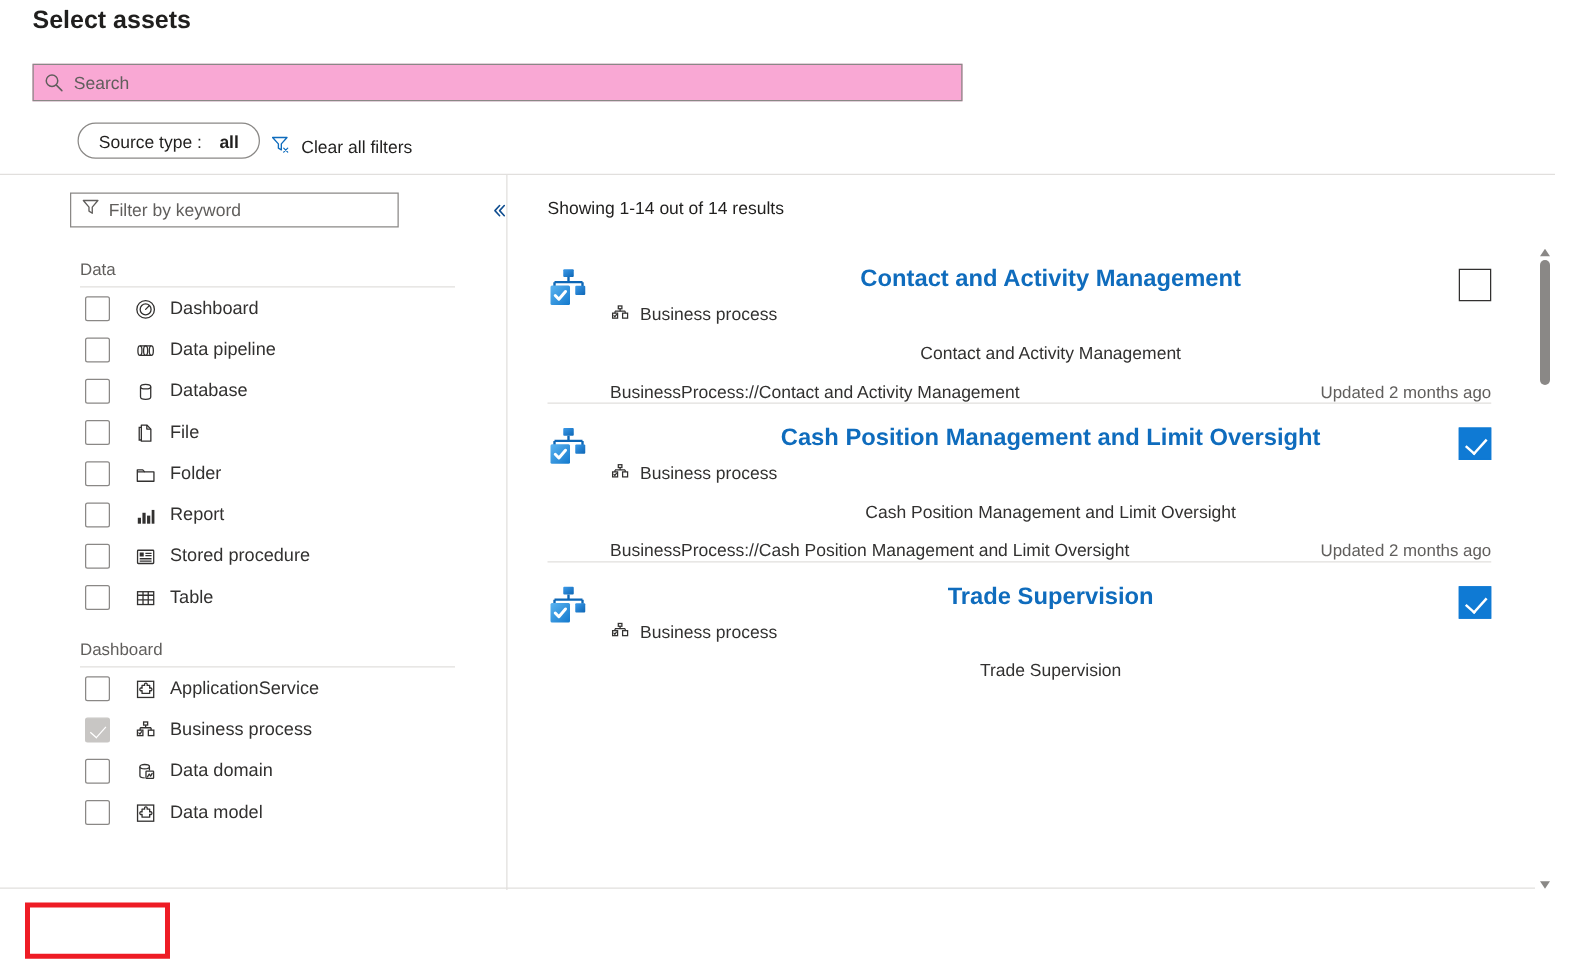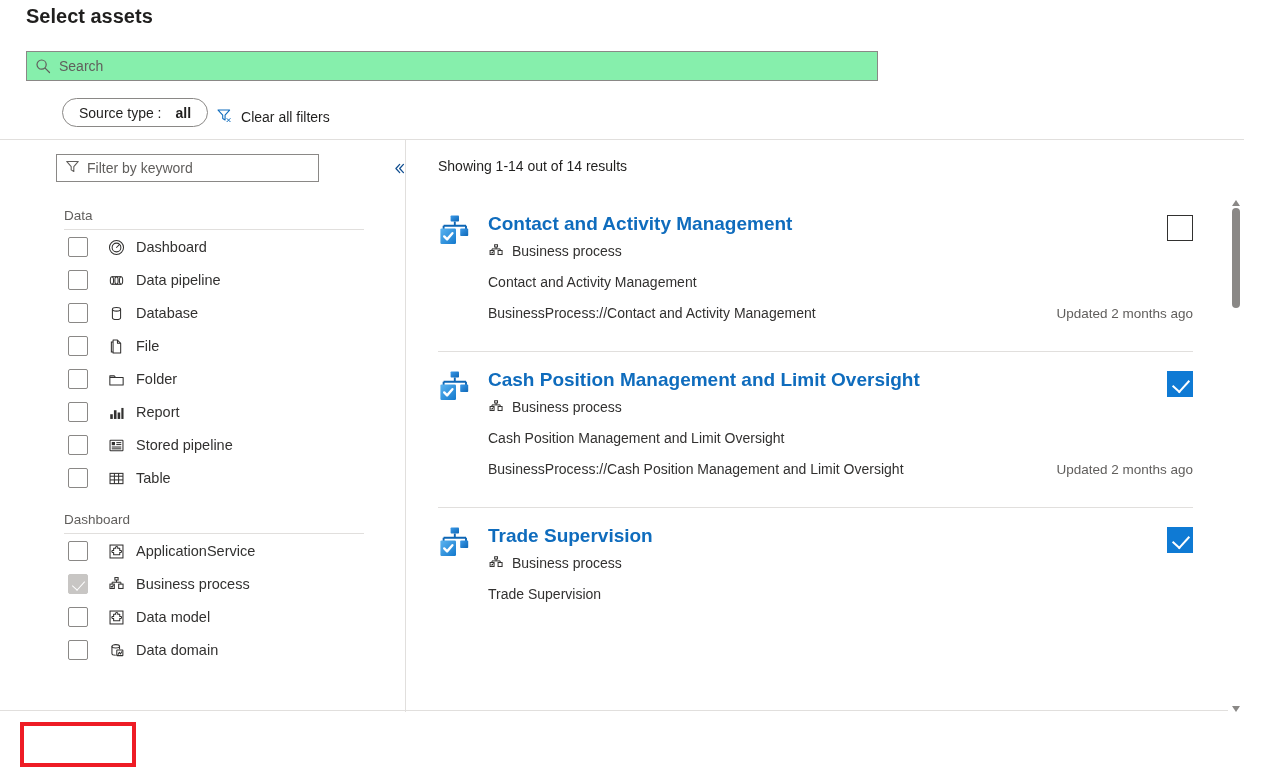--- a/index.html
+++ b/index.html
@@ -18,22 +18,22 @@
   
   .dlg-title {
     position: absolute; left: 26px; top: 5px;
     font-size: 20px; font-weight: 600; color: #201f1e;
     letter-spacing: 0px;
   }
 
   
   .search-box {
     position: absolute; left: 26px; top: 51px;
-    width: 852px; height: 30px;
-    border: 1px solid #8a8886; background: #86efac;
+    width: 744px; height: 30px;
+    border: 1px solid #8a8886; background: #f9a8d4;
     display: flex; align-items: center; padding: 0 8px;
   }
   .search-icon { width: 16px; height: 16px; margin-right: 8px; flex: 0 0 16px; color:#605e5c; }
   .search-input {
     border: none; outline: none; flex: 1 1 auto;
     font-family: "Liberation Sans", sans-serif; font-size: 14px;
     color: #201f1e; background: transparent; padding: 0;
   }
   .search-input::placeholder { color: #605e5c; opacity: 1; }
 
@@ -148,21 +148,22 @@
   }
   .chev { width: 13px; height: 13px; }
 
   .cards {
     position: absolute; left: 0; top: 56px; width: 812px; height: 580px;
     overflow: hidden;
   }
   .card {
     position: relative; margin: 0 26px 0 31px;
     border-bottom: 1px solid #e1dfdd;
-    padding: 16px 0 30px 0;
+    padding: 16px 0 1px 0;
+    text-align: center;
   }
   .card:last-child { border-bottom: none; }
   .card-head { display: flex; align-items: flex-start; }
   .asset-icon { width: 34px; height: 34px; flex: 0 0 34px; margin-right: 16px; margin-top: 2px; }
   .card-main { flex: 1 1 auto; min-width: 0; }
   .asset-title {
     font-size: 19px; color: #0f6cbd; font-weight: 600;
     line-height: 24px; cursor: pointer; display: inline-block;
   }
   .type-row { display: flex; align-items: center; margin-top: 7px; }
@@ -342,21 +343,21 @@
                 <span class="facet-icon">
                   <svg width="19" height="19" viewBox="0 0 20 20" fill="none" stroke="#323130" stroke-width="1.1">
                     <rect x="3.2" y="4.4" width="13.6" height="11.2" rx="0.6"></rect>
                     <rect x="5" y="6.3" width="3.4" height="3.4" fill="#323130" stroke="none"></rect>
                     <line x1="9.8" y1="7" x2="15" y2="7"></line>
                     <line x1="9.8" y1="9" x2="15" y2="9"></line>
                     <line x1="5" y1="11.6" x2="15" y2="11.6"></line>
                     <line x1="5" y1="13.5" x2="15" y2="13.5"></line>
                   </svg>
                 </span>
-                <span class="facet-label">Stored pipeline</span>
+                <span class="facet-label">Stored procedure</span>
               </div>
               <div class="facet-item">
                 <div class="cb"></div>
                 <span class="facet-icon">
                   <svg width="19" height="19" viewBox="0 0 20 20" fill="none" stroke="#323130" stroke-width="1.1">
                     <rect x="3.2" y="4.6" width="13.6" height="10.8"></rect>
                     <line x1="3.2" y1="7.6" x2="16.8" y2="7.6"></line>
                     <line x1="3.2" y1="11.5" x2="16.8" y2="11.5"></line>
                     <line x1="7.8" y1="4.6" x2="7.8" y2="15.4"></line>
                     <line x1="12.2" y1="4.6" x2="12.2" y2="15.4"></line>
@@ -391,38 +392,38 @@
                     <polyline points="4.3,11.9 5.2,12.9 6.6,10.9" stroke-linecap="round" stroke-linejoin="round"></polyline>
                     <rect x="12.3" y="9.6" width="4.6" height="4.6"></rect>
                   </svg>
                 </span>
                 <span class="facet-label">Business process</span>
               </div>
               <div class="facet-item">
                 <div class="cb"></div>
                 <span class="facet-icon">
                   <svg width="19" height="19" viewBox="0 0 20 20" fill="none" stroke="#323130" stroke-width="1.1">
-                    <rect x="3.2" y="3.2" width="13.6" height="13.6"></rect>
-                    <path d="M7 13.4V11c-1.1.4-1.9 0-1.9-1s.8-1.4 1.9-1V6.6h2.2c-.4-1.1 0-1.9 1-1.9s1.4.8 1 1.9H13.4V9c1.1-.4 1.9 0 1.9 1s-.8 1.4-1.9 1v2.4z" stroke-linejoin="round"></path>
-                  </svg>
-                </span>
-                <span class="facet-label">Data model</span>
-              </div>
-              <div class="facet-item">
-                <div class="cb"></div>
-                <span class="facet-icon">
-                  <svg width="19" height="19" viewBox="0 0 20 20" fill="none" stroke="#323130" stroke-width="1.1">
                     <ellipse cx="9.2" cy="5.6" rx="4" ry="1.8"></ellipse>
                     <path d="M5.2 5.6v7.6c0 1 1.79 1.8 4 1.8"></path>
                     <path d="M13.2 5.6v3.2"></path>
                     <rect x="10.3" y="9.4" width="6.4" height="6" rx="0.5"></rect>
                     <polyline points="11.6,14.2 13,11.8 14.2,13.6 15.5,11.3" stroke-linecap="round" stroke-linejoin="round"></polyline>
                   </svg>
                 </span>
                 <span class="facet-label">Data domain</span>
+              </div>
+              <div class="facet-item">
+                <div class="cb"></div>
+                <span class="facet-icon">
+                  <svg width="19" height="19" viewBox="0 0 20 20" fill="none" stroke="#323130" stroke-width="1.1">
+                    <rect x="3.2" y="3.2" width="13.6" height="13.6"></rect>
+                    <path d="M7 13.4V11c-1.1.4-1.9 0-1.9-1s.8-1.4 1.9-1V6.6h2.2c-.4-1.1 0-1.9 1-1.9s1.4.8 1 1.9H13.4V9c1.1-.4 1.9 0 1.9 1s-.8 1.4-1.9 1v2.4z" stroke-linejoin="round"></path>
+                  </svg>
+                </span>
+                <span class="facet-label">Data model</span>
               </div>
             </div>
           </div>
       </div>
 
     </div>
 
     <div class="results">
       <div class="results-head">
         <div class="showing">Showing 1-14 out of 14 results</div>

